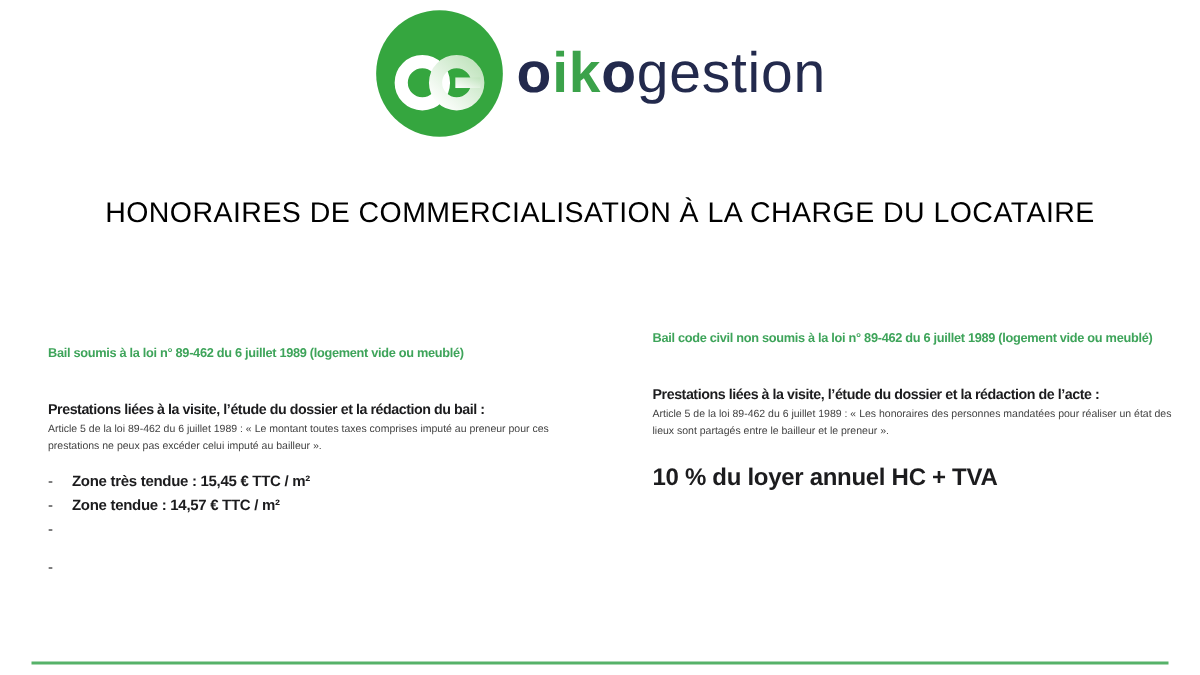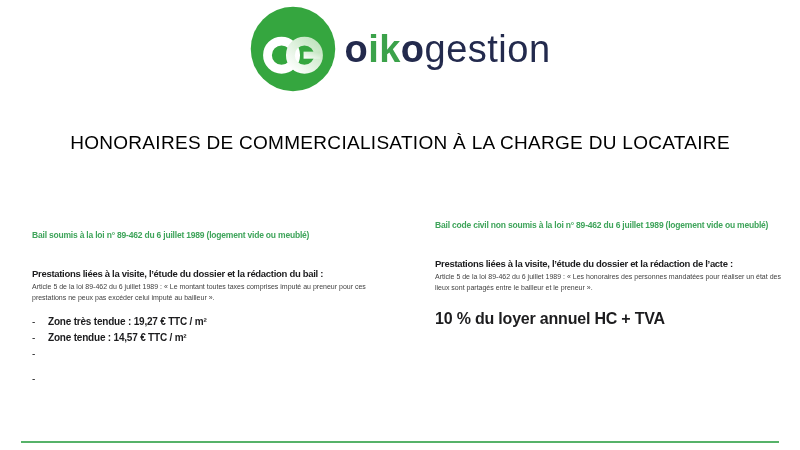--- a/index.html
+++ b/index.html
@@ -84,21 +84,21 @@
 
 <div class="page-title">HONORAIRES DE COMMERCIALISATION À LA CHARGE DU LOCATAIRE</div>
 
 <div class="col col-left">
   <div class="col-heading">Bail soumis à la loi n° 89-462 du 6 juillet 1989 (logement vide ou meublé)</div>
   <div class="col-sub">Prestations liées à la visite, l’étude du dossier et la rédaction du bail :</div>
   <div class="col-note">Article 5 de la loi 89-462 du 6 juillet 1989 : « Le montant toutes taxes comprises imputé au preneur pour ces prestations ne peux pas excéder celui imputé au bailleur ».</div>
   <div class="bullets">
     <div class="bullet">
       <span class="dash">-</span>
-      <span>Zone très tendue : 19,27 € TTC / m²</span>
+      <span>Zone très tendue : 15,45 € TTC / m²</span>
     </div>
     <div class="bullet">
       <span class="dash">-</span>
       <span>Zone tendue : 14,57 € TTC / m²</span>
     </div>
     <div class="bullet">
       <span class="dash">-</span>
     </div>
     <div class="bullet extra">
       <span class="dash">-</span>

